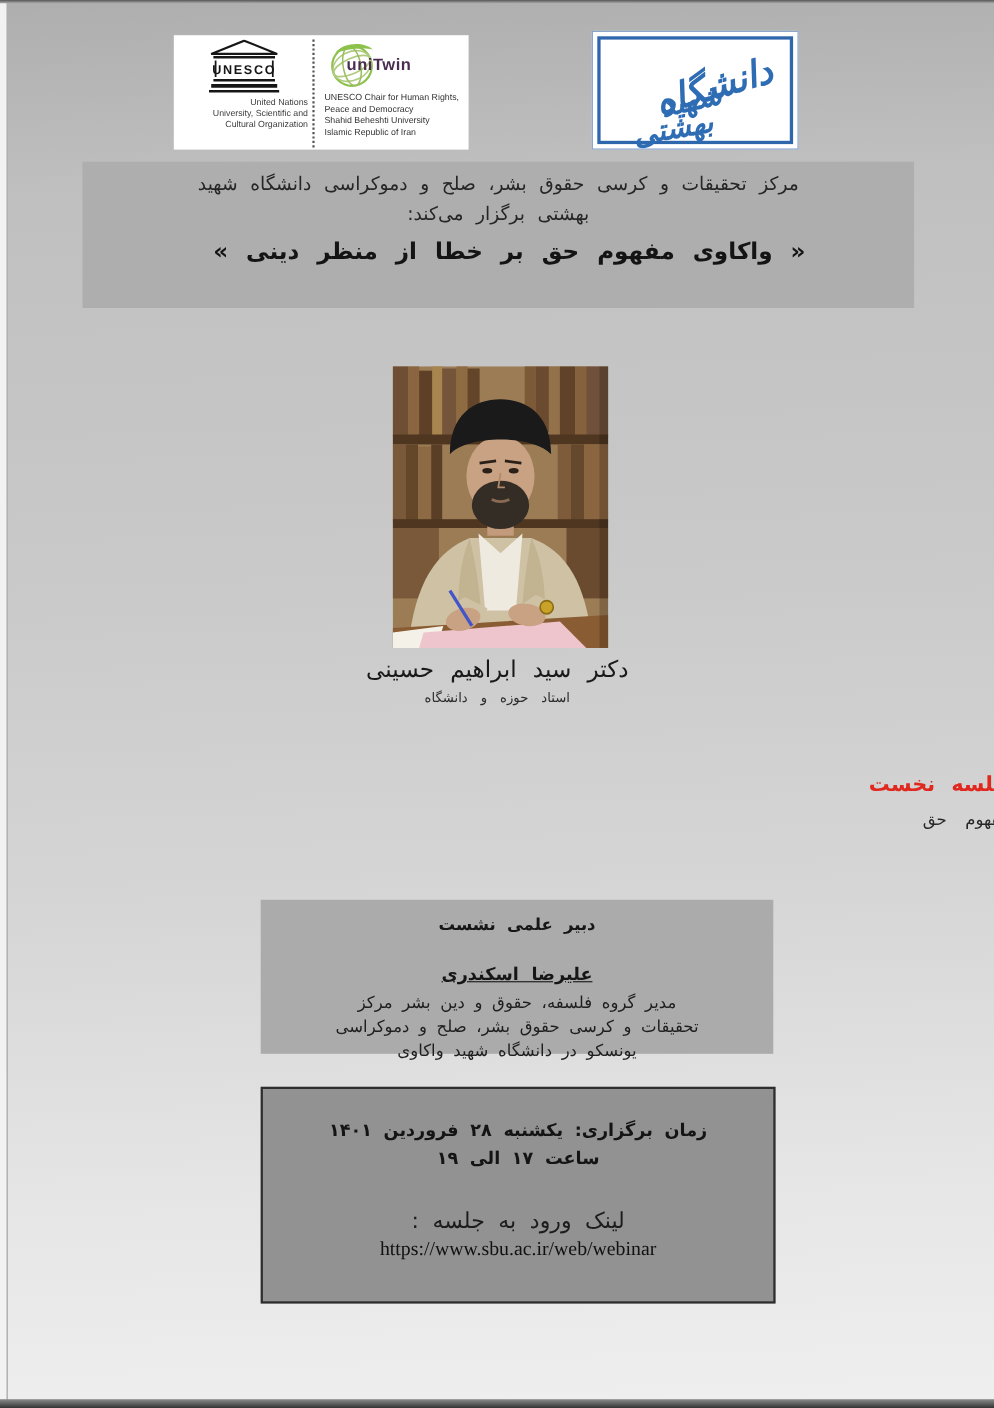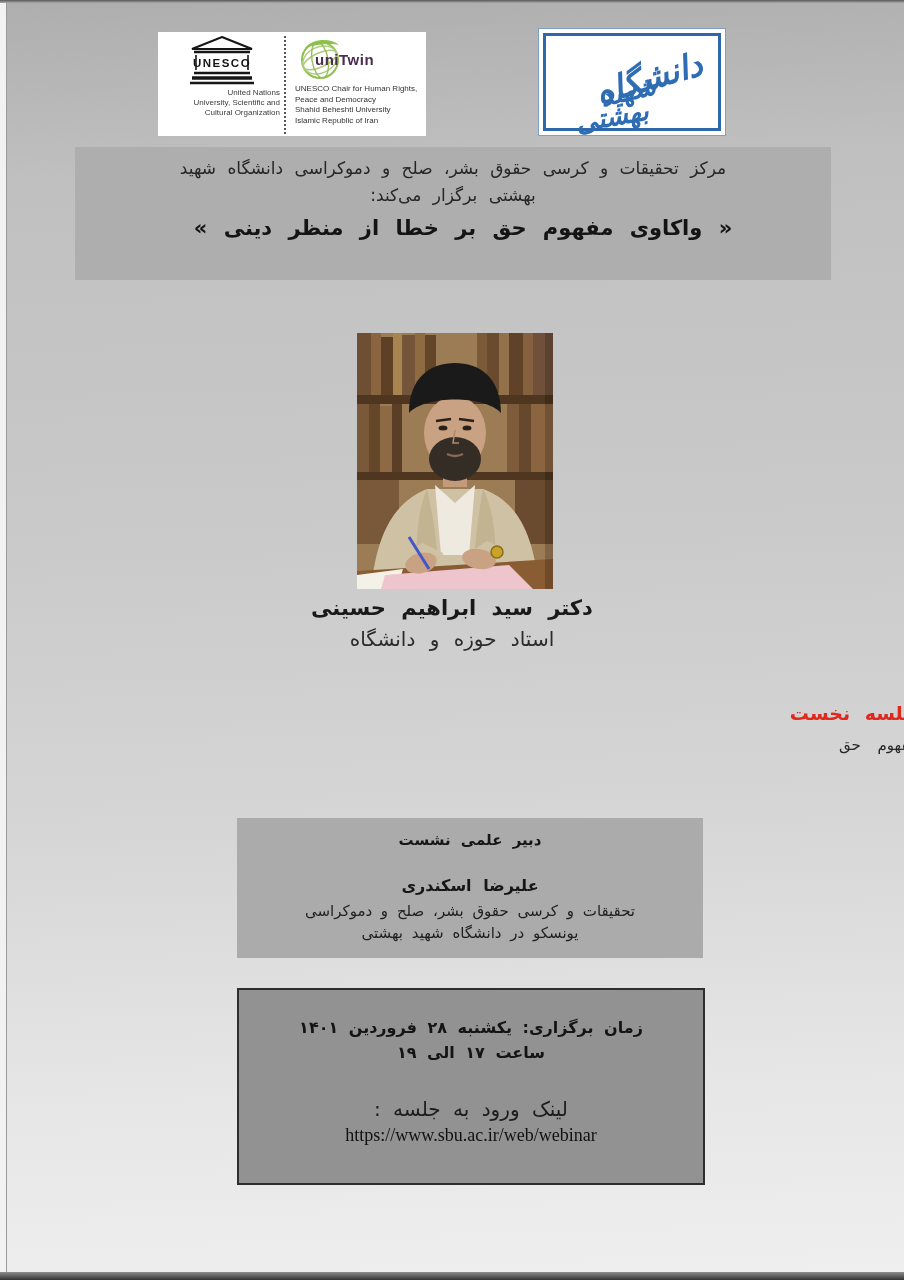--- a/index.html
+++ b/index.html
@@ -31,32 +31,32 @@
   .banner{position:absolute;left:75px;top:147px;width:756px;height:133px;background:#aeaeae;text-align:center;direction:rtl;box-sizing:border-box;padding-top:8px;}
   .banner-line{font-size:17px;line-height:27px;color:#262626;word-spacing:6px;letter-spacing:1px;}
   .banner-title{margin-top:7px;font-size:21px;font-weight:bold;color:#141414;word-spacing:9px;letter-spacing:1.5px;margin-left:20px;}
 
   
   .photo{position:absolute;left:357px;top:333px;width:196px;height:256px;}
   .photo svg{display:block;width:100%;height:100%;}
 
   
   .speaker{position:absolute;left:0;top:596px;width:904px;text-align:center;direction:rtl;}
-  .speaker-name{font-size:21px;font-weight:bold;color:#191919;word-spacing:8px;letter-spacing:1.5px;margin-bottom:7px;}
-  .speaker-role{font-size:20px;color:#2b2b2b;word-spacing:8px;letter-spacing:3px;}
+  .speaker-name{font-size:21px;font-weight:normal;color:#191919;word-spacing:8px;letter-spacing:1.5px;margin-bottom:7px;}
+  .speaker-role{font-size:12px;color:#2b2b2b;word-spacing:8px;letter-spacing:3px;}
 
   
   .session{position:absolute;left:13px;top:702px;width:904px;text-align:right;direction:rtl;}
   .session-label{font-size:19px;font-weight:bold;color:#e0281e;word-spacing:8px;letter-spacing:1px;margin-bottom:12px;}
   .session-topic{font-size:15px;color:#262626;word-spacing:12px;letter-spacing:3px;}
 
   
   .box1{position:absolute;left:237px;top:818px;width:466px;height:140px;background:#ababab;text-align:center;direction:rtl;box-sizing:border-box;padding-top:13px;}
   .box1-heading{font-size:15px;font-weight:bold;color:#161616;word-spacing:5px;letter-spacing:1px;margin-bottom:27px;}
-  .box1-name{font-size:16px;font-weight:bold;color:#161616;word-spacing:6px;letter-spacing:1px;margin-bottom:5px;}
+  .box1-name{font-size:16px;font-weight:bold;color:#161616;word-spacing:6px;letter-spacing:1px;margin-bottom:5px;text-decoration:underline;}
   .box1-line{font-size:15px;line-height:22px;color:#1e1e1e;word-spacing:4px;letter-spacing:1px;}
 
   
   .box2{position:absolute;left:237px;top:988px;width:468px;height:197px;background:#929292;border:2px solid #2e2e2e;text-align:center;direction:rtl;box-sizing:border-box;padding-top:25px;}
   .box2-bold{font-size:16px;font-weight:bold;color:#141414;line-height:25px;word-spacing:5px;letter-spacing:1px;}
   .box2-linklabel{margin-top:32px;font-size:20px;color:#1c1c1c;word-spacing:6px;letter-spacing:2px;}
   .box2-url{direction:ltr;font-family:"Liberation Serif",serif;font-size:18px;color:#111;margin-top:4px;}
 </style>
 </head>
 <body>
@@ -184,22 +184,23 @@
   </div>
 
   <div class="session">
     <div class="session-label">جلسه نخست</div>
     <div class="session-topic">مفهوم حق</div>
   </div>
 
   <div class="box1">
     <div class="box1-heading">دبیر علمی نشست</div>
     <div class="box1-name">علیرضا اسکندری</div>
+    <div class="box1-line">مدیر گروه فلسفه، حقوق و دین بشر مرکز</div>
     <div class="box1-line">تحقیقات و کرسی حقوق بشر، صلح و دموکراسی</div>
-    <div class="box1-line">یونسکو در دانشگاه شهید بهشتی</div>
+    <div class="box1-line">یونسکو در دانشگاه شهید واکاوی</div>
   </div>
 
   <div class="box2">
     <div class="box2-bold">زمان برگزاری: یکشنبه ۲۸ فروردین ۱۴۰۱</div>
     <div class="box2-bold">ساعت ۱۷ الی ۱۹</div>
     <div class="box2-linklabel">لینک ورود به جلسه :</div>
     <div class="box2-url">https://www.sbu.ac.ir/web/webinar</div>
   </div>
 
   <div class="edge-bottom"></div>

